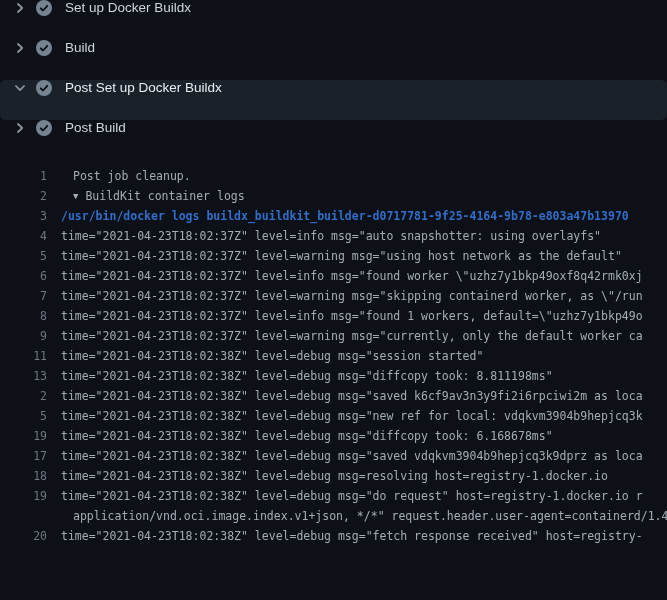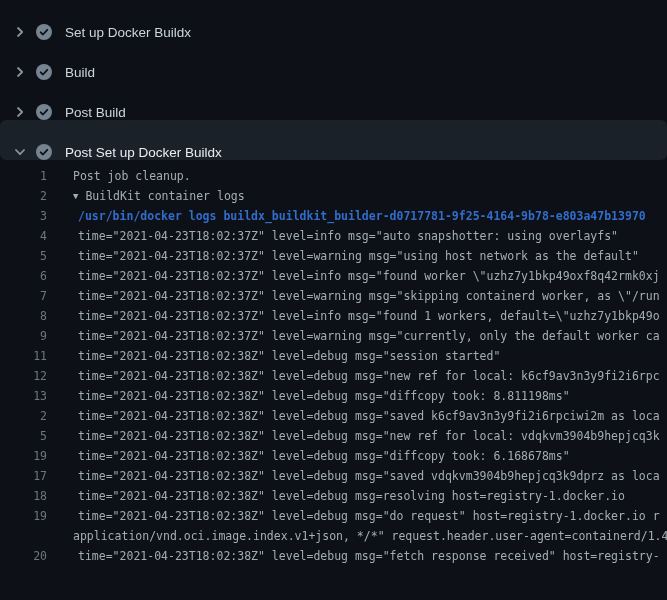--- a/index.html
+++ b/index.html
@@ -17,21 +17,21 @@
   html, body {
     margin: 0; padding: 0;
     width: 667px; height: 600px;
     background: var(--background);
     overflow: hidden;
     font-family: "Liberation Sans", sans-serif;
   }
   #steps { width: 667px; }
   .step-row {
     display: flex;
-    align-items: flex-end;
+    align-items: flex-start;
     height: 40px;
     padding-left: 12px;
     cursor: pointer;
   }
   .step-row.expanded {
     background: var(--row-highlight);
     border-radius: 6px;
   }
   .step-chevron {
     width: 16px; height: 16px;
@@ -71,21 +71,21 @@
     flex: none;
     text-align: right;
     color: var(--line-number);
     user-select: none;
   }
   .log-text {
     margin-left: 26px;
     color: var(--log-text);
     flex: none;
   }
-  .log-line.indent .log-text { margin-left: 31px; }
+  .log-line.indent .log-text { margin-left: 14px; }
   .log-line.command .log-text {
     color: var(--accent-blue);
     font-weight: bold;
   }
   .tri {
     display: inline-block;
     font-size: 9px;
     margin-right: 7px;
     vertical-align: 1px;
   }
@@ -111,57 +111,56 @@
         <svg width="16" height="16" viewBox="0 0 16 16">
           <path d="M6 4 L10.2 8 L6 12" fill="none" stroke="currentColor" stroke-width="1.8" stroke-linecap="round" stroke-linejoin="round"></path>
         </svg>
       </span>
       <span class="step-check"><svg width="16" height="16" viewBox="0 0 16 16">
           <circle cx="8" cy="8" r="8" fill="currentColor"></circle>
           <path d="M4.7 8.3 L7 10.5 L11.3 5.8" fill="none" stroke="#0d1117" stroke-width="1.8" stroke-linecap="round" stroke-linejoin="round"></path>
         </svg></span>
       <span class="step-label">Build</span>
     </div>
+    <div class="step-row expanded">
+      <span class="step-chevron">
+        <svg width="16" height="16" viewBox="0 0 16 16">
+          <path d="M4 6 L8 10.2 L12 6" fill="none" stroke="currentColor" stroke-width="1.8" stroke-linecap="round" stroke-linejoin="round"></path>
+        </svg>
+      </span>
+      <span class="step-check"><svg width="16" height="16" viewBox="0 0 16 16">
+          <circle cx="8" cy="8" r="8" fill="currentColor"></circle>
+          <path d="M4.7 8.3 L7 10.5 L11.3 5.8" fill="none" stroke="#0d1117" stroke-width="1.8" stroke-linecap="round" stroke-linejoin="round"></path>
+        </svg></span>
+      <span class="step-label">Post Set up Docker Buildx</span>
+    </div>
     <div class="step-row">
       <span class="step-chevron">
         <svg width="16" height="16" viewBox="0 0 16 16">
           <path d="M6 4 L10.2 8 L6 12" fill="none" stroke="currentColor" stroke-width="1.8" stroke-linecap="round" stroke-linejoin="round"></path>
         </svg>
       </span>
       <span class="step-check"><svg width="16" height="16" viewBox="0 0 16 16">
           <circle cx="8" cy="8" r="8" fill="currentColor"></circle>
           <path d="M4.7 8.3 L7 10.5 L11.3 5.8" fill="none" stroke="#0d1117" stroke-width="1.8" stroke-linecap="round" stroke-linejoin="round"></path>
         </svg></span>
       <span class="step-label">Post Build</span>
-    </div>
-    <div class="step-row expanded">
-      <span class="step-chevron">
-        <svg width="16" height="16" viewBox="0 0 16 16">
-          <path d="M4 6 L8 10.2 L12 6" fill="none" stroke="currentColor" stroke-width="1.8" stroke-linecap="round" stroke-linejoin="round"></path>
-        </svg>
-      </span>
-      <span class="step-check"><svg width="16" height="16" viewBox="0 0 16 16">
-          <circle cx="8" cy="8" r="8" fill="currentColor"></circle>
-          <path d="M4.7 8.3 L7 10.5 L11.3 5.8" fill="none" stroke="#0d1117" stroke-width="1.8" stroke-linecap="round" stroke-linejoin="round"></path>
-        </svg></span>
-      <span class="step-label">Post Set up Docker Buildx</span>
     </div>
   </div>
 <div id="log">
     <div class="log-line plain"><span class="log-num">1</span><span class="log-text">Post job cleanup.</span></div>
     <div class="log-line group"><span class="log-num">2</span><span class="log-text"><span class="tri">▼</span><span>BuildKit container logs</span></span></div>
     <div class="log-line command indent"><span class="log-num">3</span><span class="log-text">/usr/bin/docker logs buildx_buildkit_builder-d0717781-9f25-4164-9b78-e803a47b13970</span></div>
     <div class="log-line log indent"><span class="log-num">4</span><span class="log-text">time="2021-04-23T18:02:37Z" level=info msg="auto snapshotter: using overlayfs"</span></div>
     <div class="log-line log indent"><span class="log-num">5</span><span class="log-text">time="2021-04-23T18:02:37Z" level=warning msg="using host network as the default"</span></div>
     <div class="log-line log indent"><span class="log-num">6</span><span class="log-text">time="2021-04-23T18:02:37Z" level=info msg="found worker \"uzhz7y1bkp49oxf8q42rmk0xj</span></div>
     <div class="log-line log indent"><span class="log-num">7</span><span class="log-text">time="2021-04-23T18:02:37Z" level=warning msg="skipping containerd worker, as \"/run</span></div>
     <div class="log-line log indent"><span class="log-num">8</span><span class="log-text">time="2021-04-23T18:02:37Z" level=info msg="found 1 workers, default=\"uzhz7y1bkp49o</span></div>
     <div class="log-line log indent"><span class="log-num">9</span><span class="log-text">time="2021-04-23T18:02:37Z" level=warning msg="currently, only the default worker ca</span></div>
     <div class="log-line log indent"><span class="log-num">11</span><span class="log-text">time="2021-04-23T18:02:38Z" level=debug msg="session started"</span></div>
-    <div class="log-line log indent"><span class="log-num">12</span><span class="log-text">time="2021-04-23T18:02:38Z" level=debug msg="new ref for local: k6cf9av3n3y9fi2i6rpc</span></div>
     <div class="log-line log indent"><span class="log-num">13</span><span class="log-text">time="2021-04-23T18:02:38Z" level=debug msg="diffcopy took: 8.811198ms"</span></div>
     <div class="log-line log indent"><span class="log-num">2</span><span class="log-text">time="2021-04-23T18:02:38Z" level=debug msg="saved k6cf9av3n3y9fi2i6rpciwi2m as loca</span></div>
     <div class="log-line log indent"><span class="log-num">5</span><span class="log-text">time="2021-04-23T18:02:38Z" level=debug msg="new ref for local: vdqkvm3904b9hepjcq3k</span></div>
     <div class="log-line log indent"><span class="log-num">19</span><span class="log-text">time="2021-04-23T18:02:38Z" level=debug msg="diffcopy took: 6.168678ms"</span></div>
     <div class="log-line log indent"><span class="log-num">17</span><span class="log-text">time="2021-04-23T18:02:38Z" level=debug msg="saved vdqkvm3904b9hepjcq3k9dprz as loca</span></div>
     <div class="log-line log indent"><span class="log-num">18</span><span class="log-text">time="2021-04-23T18:02:38Z" level=debug msg=resolving host=registry-1.docker.io</span></div>
     <div class="log-line log indent"><span class="log-num">19</span><span class="log-text">time="2021-04-23T18:02:38Z" level=debug msg="do request" host=registry-1.docker.io r</span></div>
     <div class="log-line wrap"><span class="log-num"></span><span class="log-text">application/vnd.oci.image.index.v1+json, */*" request.header.user-agent=containerd/1.4</span></div>
     <div class="log-line log indent"><span class="log-num">20</span><span class="log-text">time="2021-04-23T18:02:38Z" level=debug msg="fetch response received" host=registry-</span></div>
   </div>

